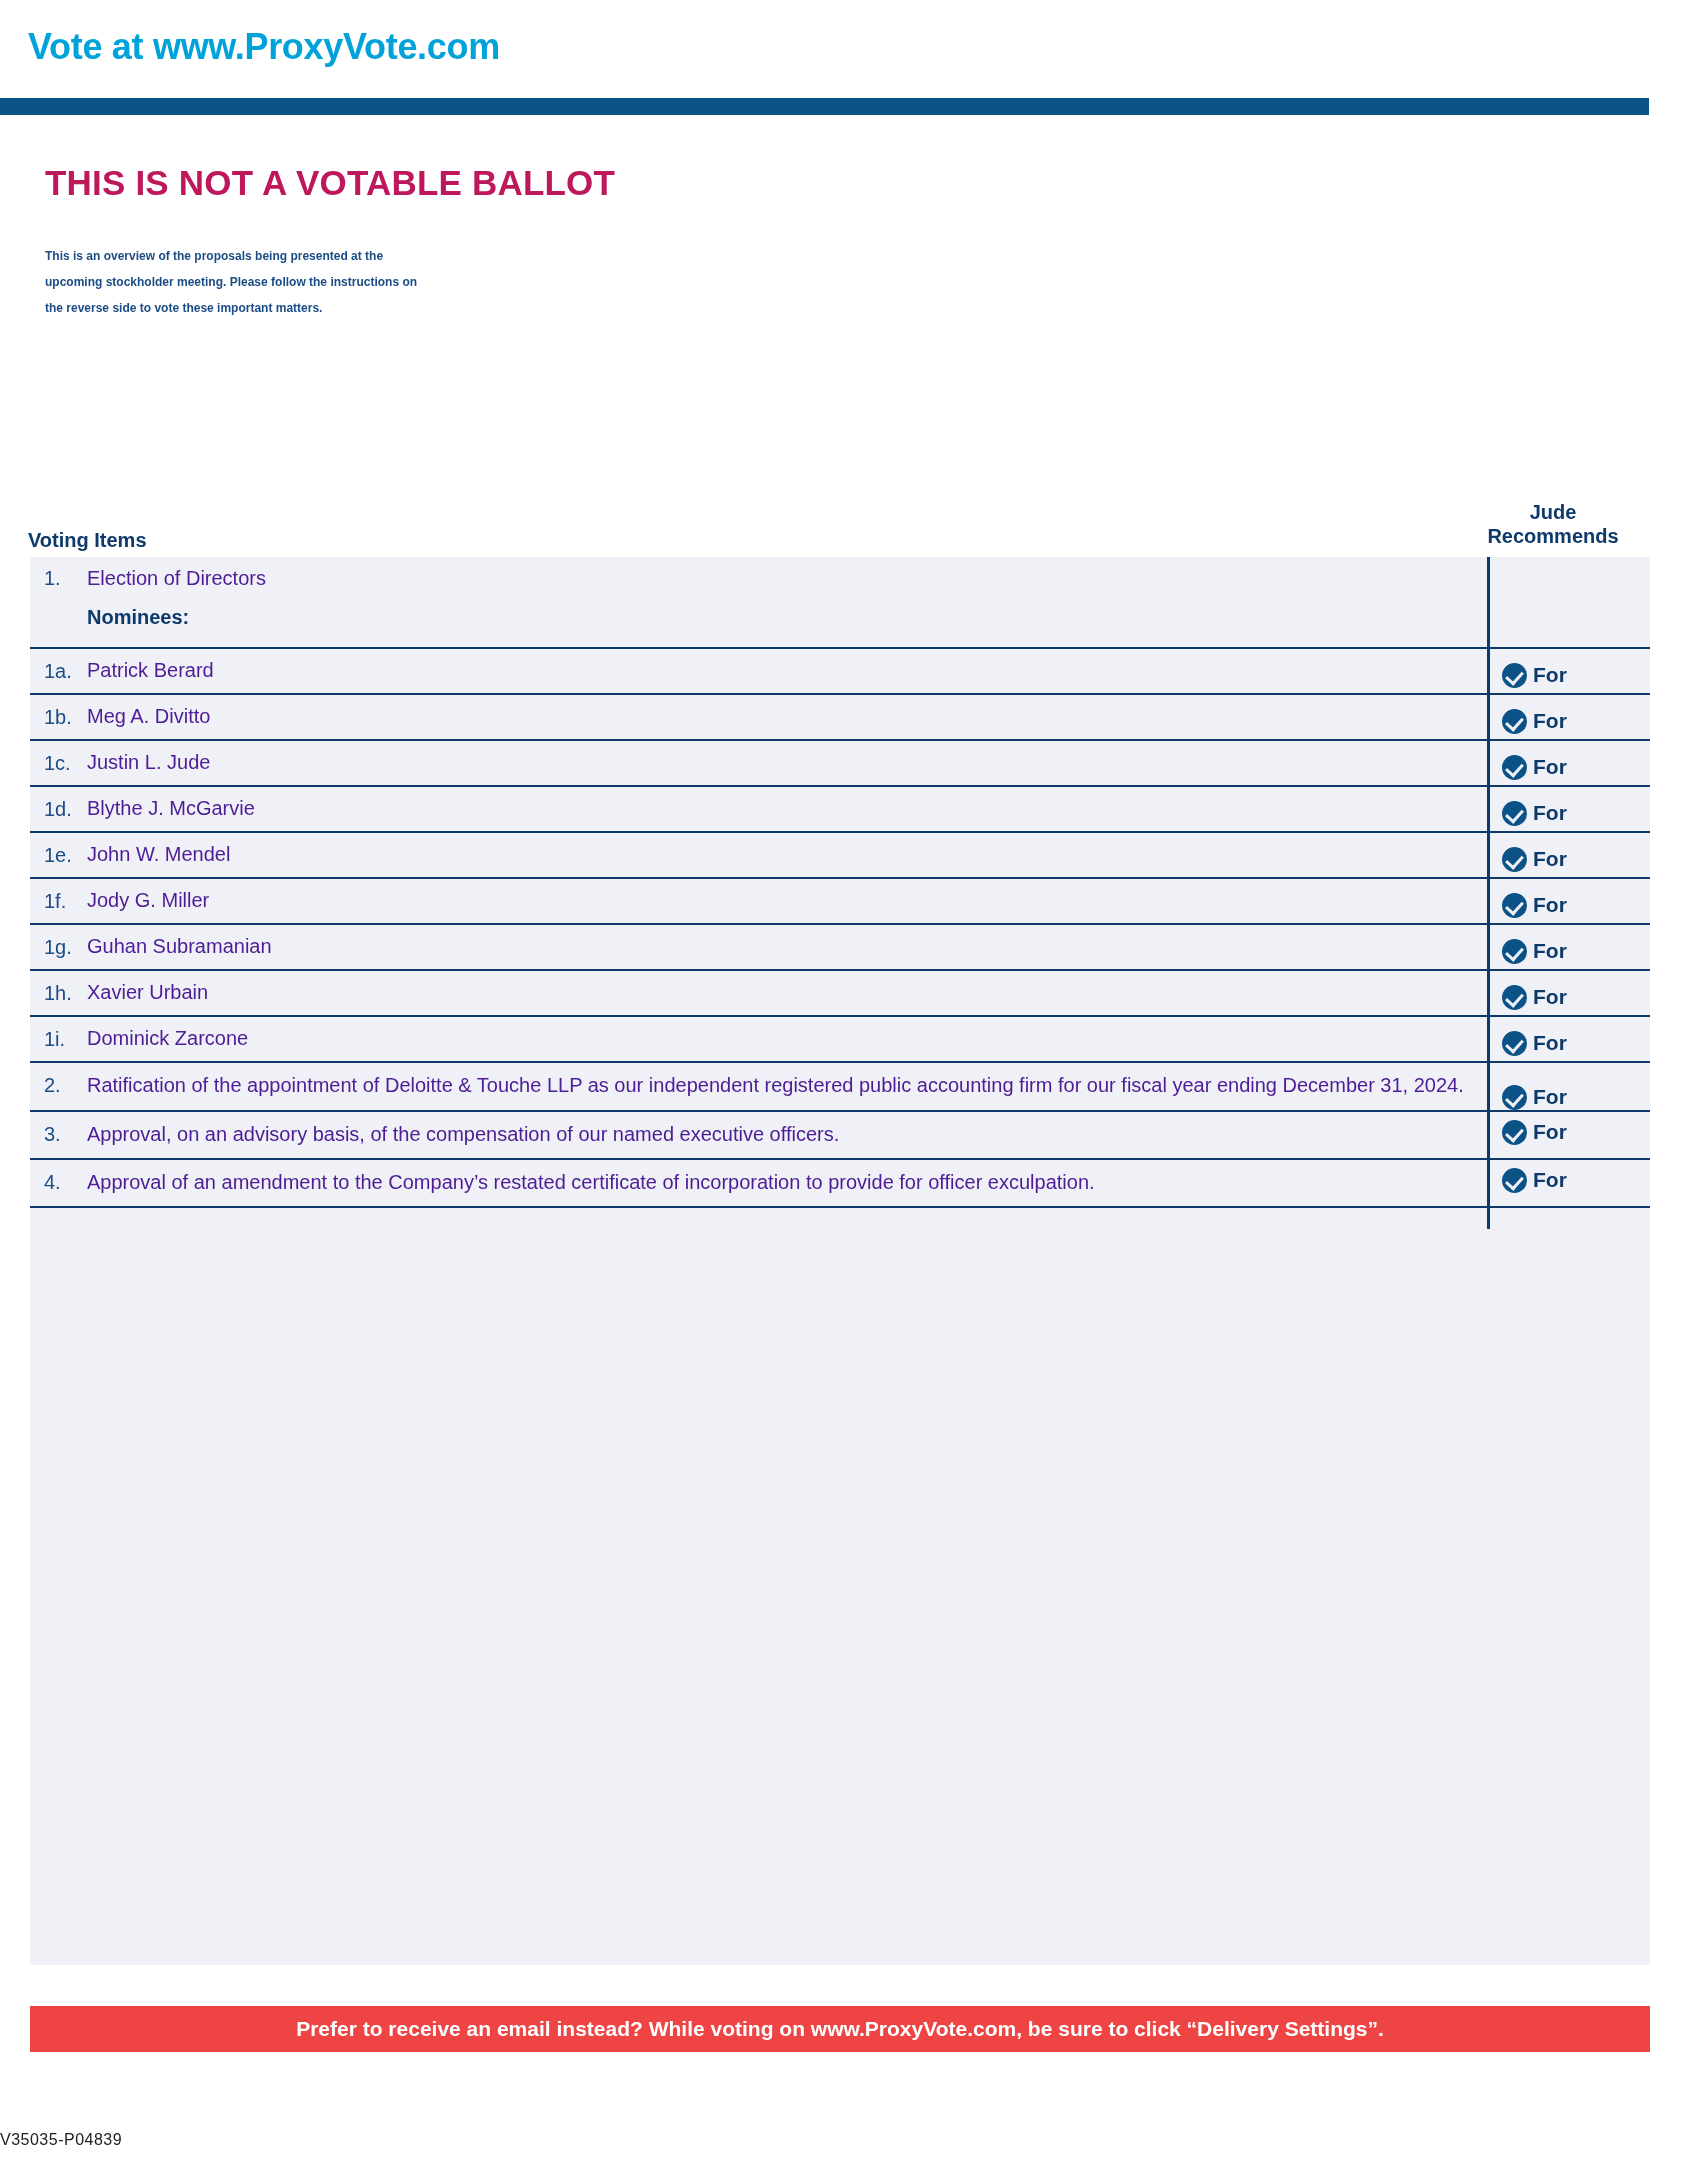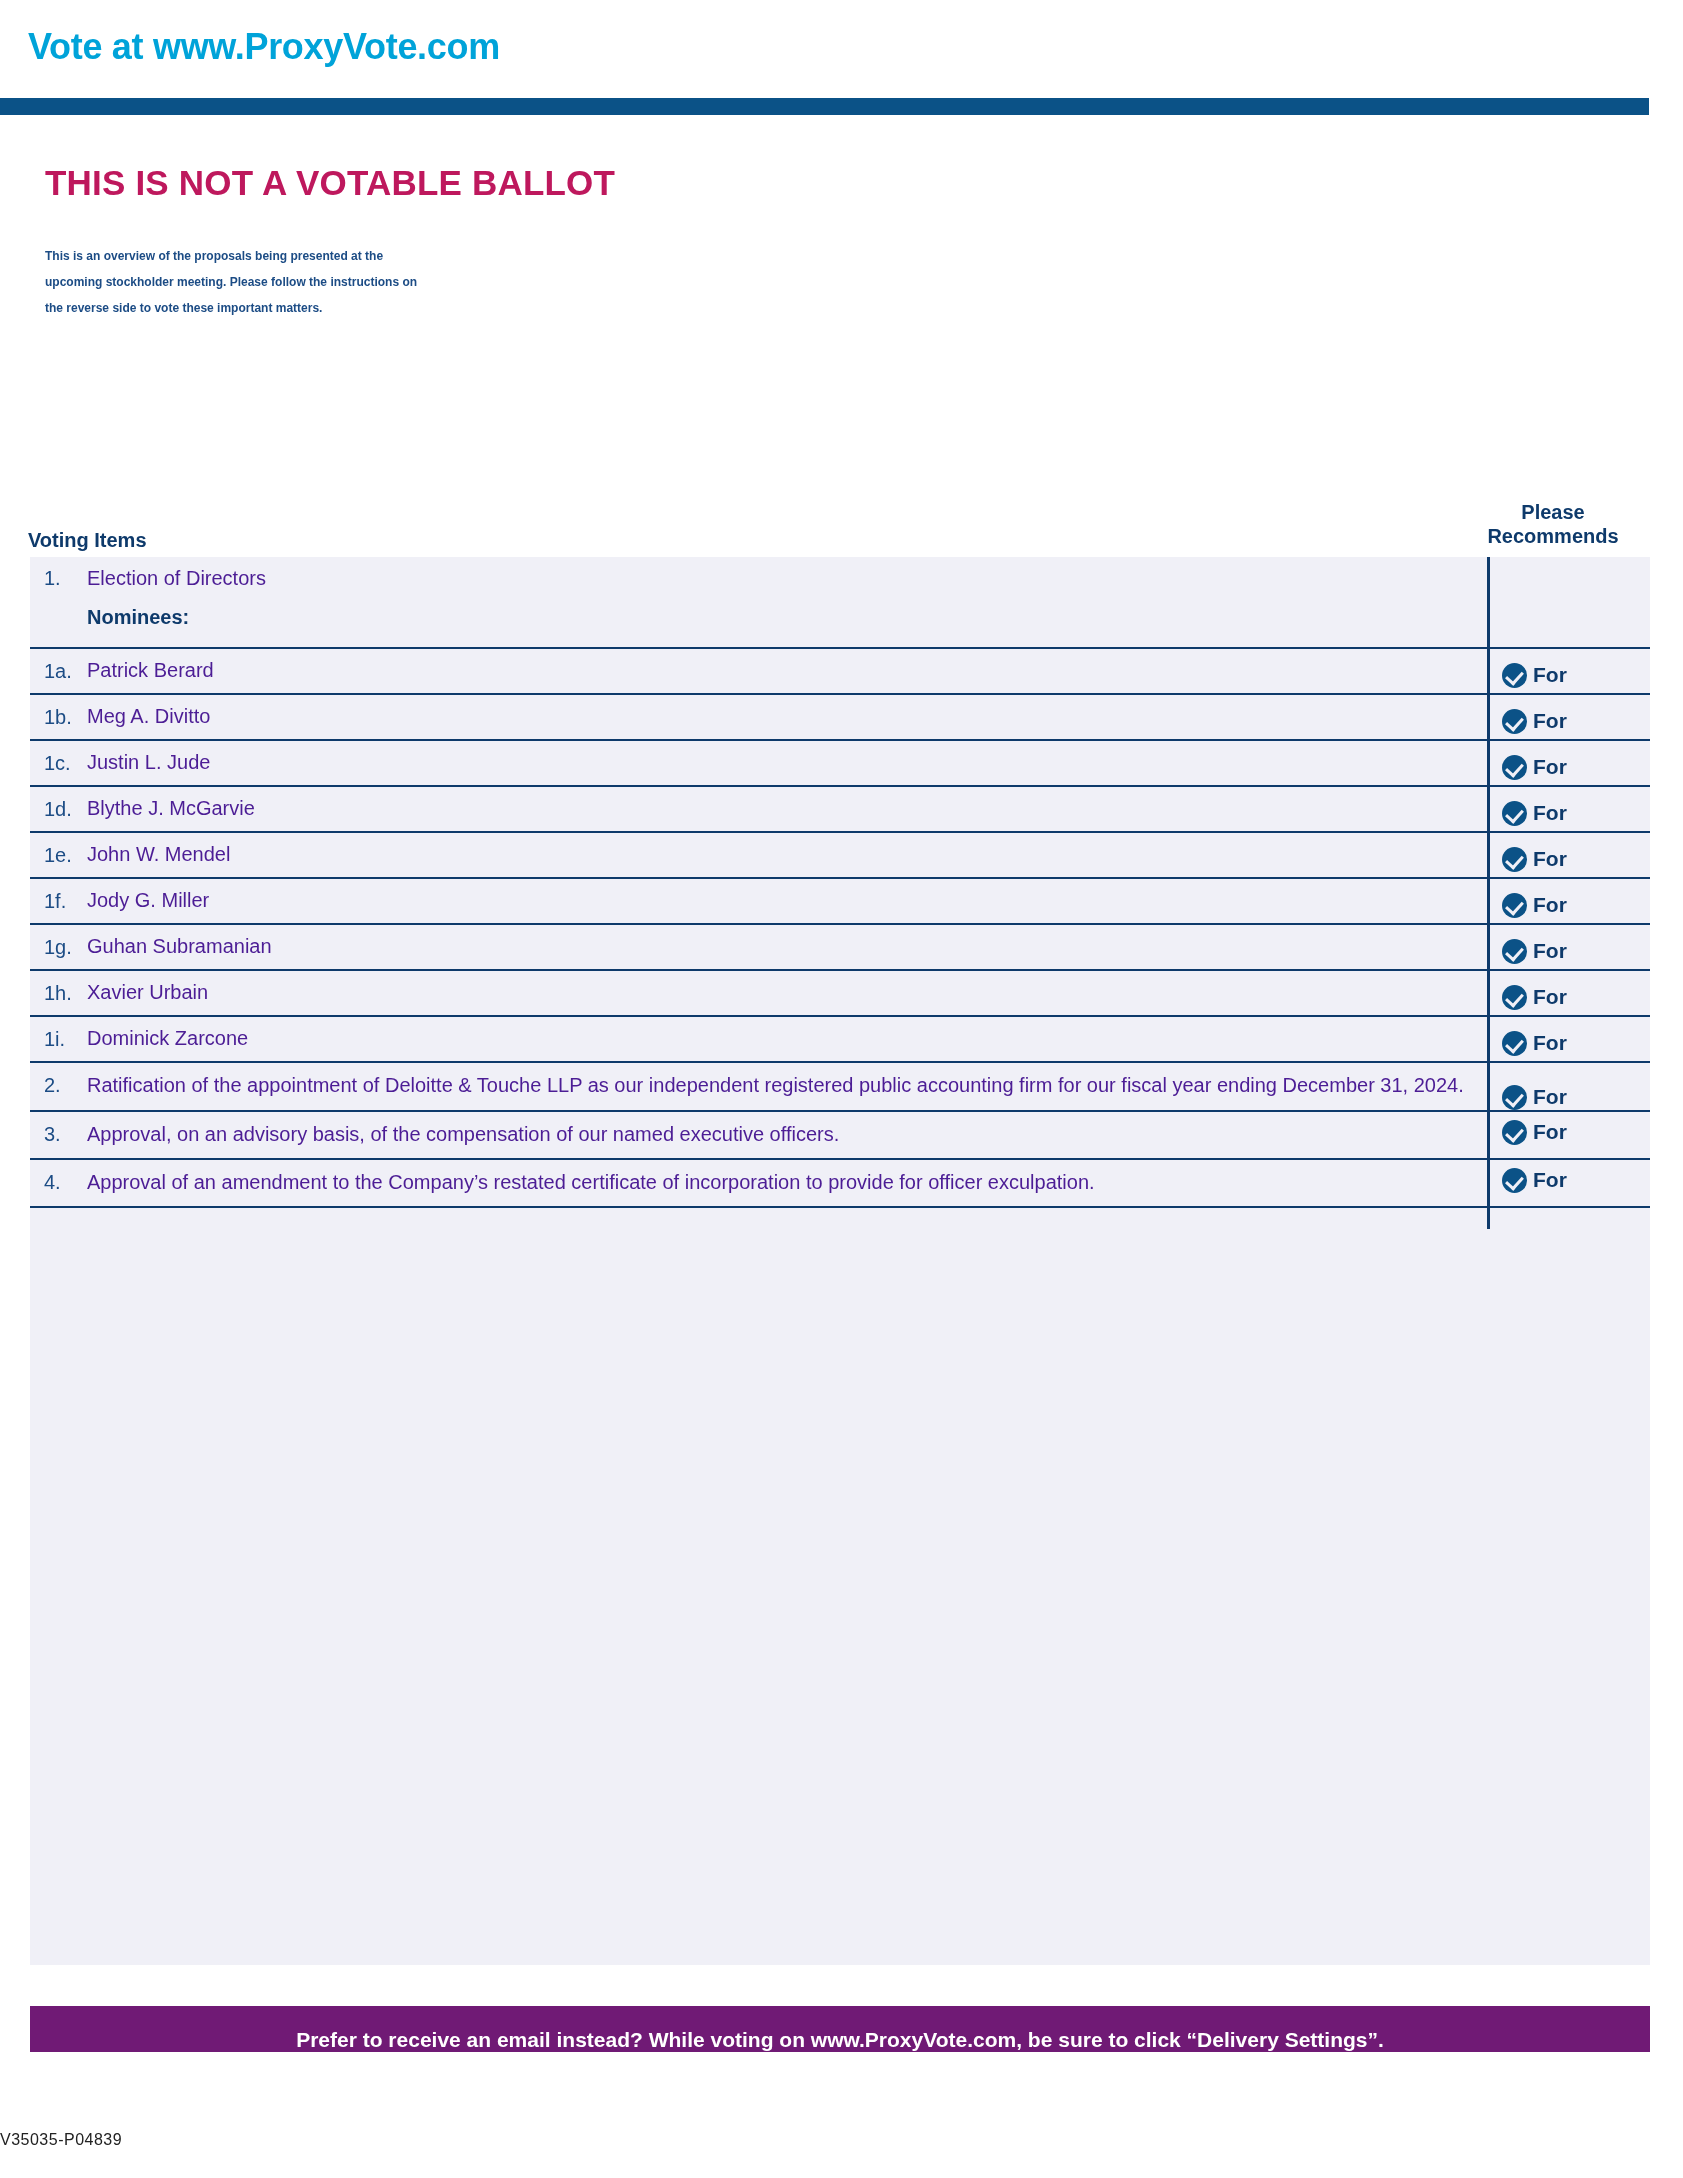--- a/index.html
+++ b/index.html
@@ -116,22 +116,22 @@
     width:8px; height:13px;
     border:solid #F0F0F7;
     border-width:0 3.4px 3.4px 0;
     transform:rotate(42deg);
   }
 
   
   .foot-band {
     position:absolute; left:30px; top:2006px;
     width:1620px; height:46px;
-    background:#701a75;
-    display:flex; align-items:flex-end; justify-content:center;
+    background:#ef4444;
+    display:flex; align-items:center; justify-content:center;
   }
   .foot-band .ftxt {
     font-size:21px; font-weight:bold; color:#FFFFFF;
     white-space:nowrap;
   }
   .ctrl-num {
     position:absolute; left:0; top:2131px;
     width:1683px;
     text-align:left;
     font-size:16px;
@@ -151,21 +151,21 @@
   <div class="headline">THIS IS NOT A VOTABLE BALLOT</div>
 
   <div class="intro">
     <span class="ln">This is an overview of the proposals being presented at the</span>
     <span class="ln">upcoming stockholder meeting. Please follow the instructions on</span>
     <span class="ln">the reverse side to vote these important matters.</span>
   </div>
 
   <div class="col-head-left">Voting Items</div>
   <div class="col-head-right">
-    <span>Please</span>
+    <span>Jude</span>
     <span>Recommends</span>
   </div>
 
   <div class="tbl-wrap"></div>
   <div class="vdiv"></div>
 
   <div class="rows">
 
     <div class="row title">
       <div class="num">1.</div>

